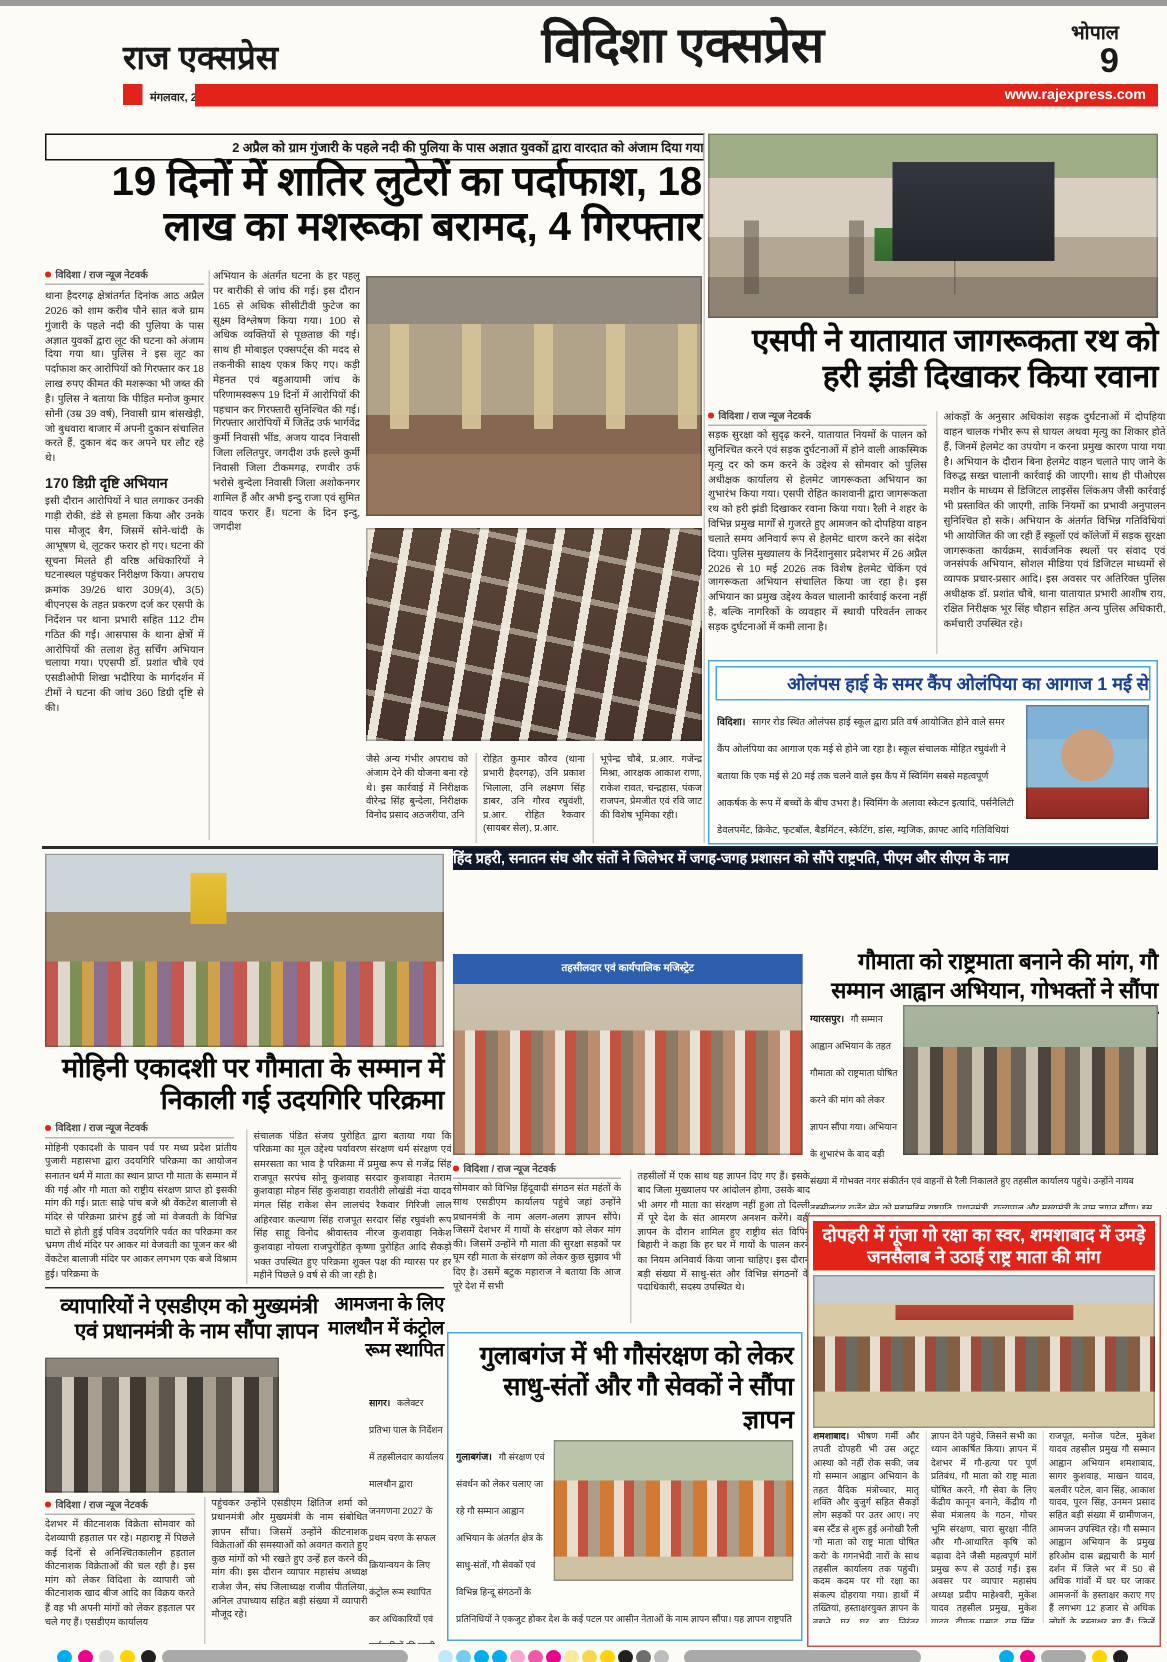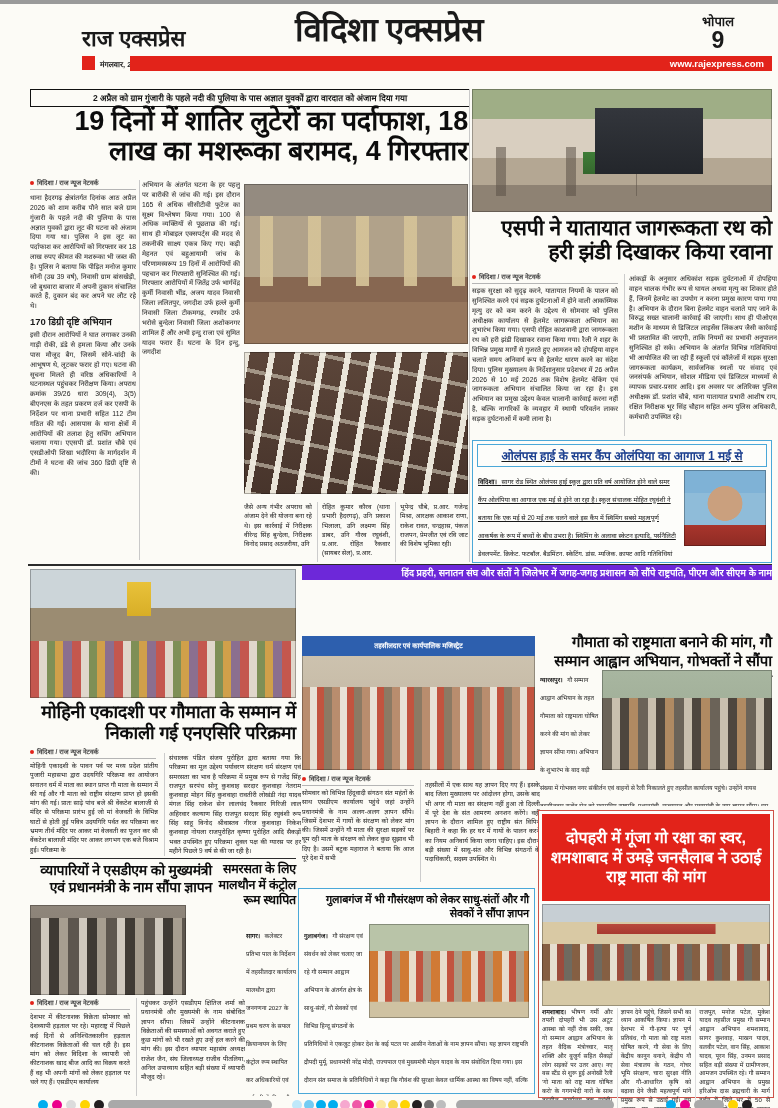--- a/index.html
+++ b/index.html
@@ -2,21 +2,21 @@
 <html><head>
 <meta charset="utf-8">
 <style>
   html,body{margin:0;padding:0;background:#9a9a9a;}
   .page{position:relative;width:778px;height:1108px;margin:4px auto;background:#fcfbf6;
         font-family:"Liberation Sans","DejaVu Sans",sans-serif;color:#1a1a1a;overflow:hidden;}
   .abs{position:absolute;}
   .hl{font-weight:800;color:#0c0c0c;letter-spacing:-0.2px;text-align:right;}
   .just{text-align:justify;text-justify:inter-word;}
   .ov{overflow:hidden;}
-  .ctr{text-align:center;}
+  .ctr{text-align:right;}
   .b6{font-size:6.8px;line-height:1.45;color:#232323;}
   .b62{font-size:6.4px;line-height:1.45;color:#232323;}
   .b60{font-size:6.1px;line-height:1.45;color:#232323;}
   .bl{display:flex;align-items:center;gap:3px;font-size:6.6px;font-weight:700;color:#444;
       border-bottom:1px solid #b5b5b5;padding-bottom:2px;}
   .bl i{width:4px;height:4px;border-radius:50%;background:#e2231a;flex:0 0 auto;}
   .dl{font-weight:700;}
   .ph{box-shadow:inset 0 0 0 1px rgba(0,0,0,.28);}
   
   .ph-police{background:
@@ -53,21 +53,21 @@
     linear-gradient(180deg,#c7cfd4 0 18%,#d9c9a4 18% 46%,#cdbd97 46% 62%,#d6c9a6 62% 100%);}
   .ph-man{background:
     linear-gradient(#a8352c,#8e2b24) 0 100%/100% 28% no-repeat,
     radial-gradient(circle at 50% 44%,#caa07e 0 29%,rgba(0,0,0,0) 30%),
     linear-gradient(180deg,#7fb2d6 0 30%,#8fbcd9 30% 100%);}
   .board{position:absolute;left:0;top:0;right:0;height:20px;background:#2d5fae;color:#fff;
          font-size:6.8px;font-weight:700;text-align:center;line-height:20px;}
   .box-blue{border:1.6px solid #4aa8d8;background:#fdfdfa;}
   .box-red{border:1.6px solid #cd5147;background:#fdfdfa;}
   .rbanner{background:#e2231a;color:#fff;font-weight:800;text-align:center;}
-  .obanner{background:#6d28d9;color:#fff;font-weight:800;text-align:right;}
+  .obanner{background:#0f172a;color:#fff;font-weight:800;text-align:left;}
   .vr{background:#c9c9c9;width:1px;}
   .hr{background:#2b2b2b;}
   .d{width:10px;height:10px;border-radius:50%;flex:0 0 auto;}
   .cap{height:10px;border-radius:5px;background:#a9a9a9;}
   .marks{display:flex;gap:4px;align-items:center;}
   .c1{background:#00aeef}.c2{background:#ec008c}.c3{background:#dcdcdc}.c4{background:#ffd400}.c5{background:#231f20}
   .f1{background:#bfe8fa}.f2{background:#74ccf3}.f3{background:#f6a8cf}.f4{background:#ef5aa7}
   .f5{background:#fce8a0}.f6{background:#f8d74e}.f7{background:#bdbdbd}.f8{background:#6e6e6e}
 </style>
 </head>
@@ -115,34 +115,34 @@
   <div class="abs hl" style="left:472px;top:212px;width:300px;font-size:21px;line-height:1.15;">एसपी ने यातायात जागरूकता रथ को हरी झंडी दिखाकर किया रवाना</div>
   <div class="abs" style="left:472px;top:268px;width:146px;">
     <div class="bl">
         <i></i>
       <span>विदिशा / राज न्यूज नेटवर्क</span>
       </div>
   </div>
   <div class="abs ov b6 just" style="left:472px;top:282px;width:146px;height:150px;">सड़क सुरक्षा को सुदृढ़ करने, यातायात नियमों के पालन को सुनिश्चित करने एवं सड़क दुर्घटनाओं में होने वाली आकस्मिक मृत्यु दर को कम करने के उद्देश्य से सोमवार को पुलिस अधीक्षक कार्यालय से हेलमेट जागरूकता अभियान का शुभारंभ किया गया। एसपी रोहित काशवानी द्वारा जागरूकता रथ को हरी झंडी दिखाकर रवाना किया गया। रैली ने शहर के विभिन्न प्रमुख मार्गों से गुजरते हुए आमजन को दोपहिया वाहन चलाते समय अनिवार्य रूप से हेलमेट धारण करने का संदेश दिया। पुलिस मुख्यालय के निर्देशानुसार प्रदेशभर में 26 अप्रैल 2026 से 10 मई 2026 तक विशेष हेलमेट चेकिंग एवं जागरूकता अभियान संचालित किया जा रहा है। इस अभियान का प्रमुख उद्देश्य केवल चालानी कार्रवाई करना नहीं है, बल्कि नागरिकों के व्यवहार में स्थायी परिवर्तन लाकर सड़क दुर्घटनाओं में कमी लाना है।</div>
   <div class="abs ov b6 just" style="left:624px;top:270px;width:148px;height:162px;border-left:1px solid #ccc;padding-left:4px;">आंकड़ों के अनुसार अधिकांश सड़क दुर्घटनाओं में दोपहिया वाहन चालक गंभीर रूप से घायल अथवा मृत्यु का शिकार होते हैं, जिनमें हेलमेट का उपयोग न करना प्रमुख कारण पाया गया है। अभियान के दौरान बिना हेलमेट वाहन चलाते पाए जाने के विरुद्ध सख्त चालानी कार्रवाई की जाएगी। साथ ही पीओएस मशीन के माध्यम से डिजिटल लाइसेंस लिंकअप जैसी कार्रवाई भी प्रस्तावित की जाएगी, ताकि नियमों का प्रभावी अनुपालन सुनिश्चित हो सके। अभियान के अंतर्गत विभिन्न गतिविधियां भी आयोजित की जा रही हैं स्कूलों एवं कॉलेजों में सड़क सुरक्षा जागरूकता कार्यक्रम, सार्वजनिक स्थलों पर संवाद एवं जनसंपर्क अभियान, सोशल मीडिया एवं डिजिटल माध्यमों से व्यापक प्रचार-प्रसार आदि। इस अवसर पर अतिरिक्त पुलिस अधीक्षक डॉ. प्रशांत चौबे, थाना यातायात प्रभारी आशीष राय, रक्षित निरीक्षक भूर सिंह चौहान सहित अन्य पुलिस अधिकारी, कर्मचारी उपस्थित रहे।</div>
 
-  <div class="abs box-blue ov" style="left:472px;top:436px;width:298px;height:121px;text-decoration:underline;">
+  <div class="abs box-blue ov" style="left:472px;top:436px;width:298px;height:121px;">
     <div class="ctr" style="margin:3px 4px;border:1px solid #4aa8d8;font-size:12px;font-weight:800;
          color:#1b3f8f;padding:2px 0;">ओलंपस हाई के समर कैंप ओलंपिया का आगाज 1 मई से</div>
     <div class="ov" style="margin:0 5px;height:86px;">
       <div class="ph ph-man" style="float:right;width:82px;height:76px;margin:0 0 2px 4px;"></div>
       <span class="dl" style="font-size:6.5px;">विदिशा।</span>
       <span class="b62 just" style="display:inline;">सागर रोड स्थित ओलंपस हाई स्कूल द्वारा प्रति वर्ष आयोजित होने वाले समर कैंप ओलंपिया का आगाज एक मई से होने जा रहा है। स्कूल संचालक मोहित रघुवंशी ने बताया कि एक मई से 20 मई तक चलने वाले इस कैंप में स्विमिंग सबसे महत्वपूर्ण आकर्षक के रूप में बच्चों के बीच उभरा है। स्विमिंग के अलावा स्केटन इत्यादि, पर्सनैलिटी डेवलपमेंट, क्रिकेट, फुटबॉल, बैडमिंटन, स्केटिंग, डांस, म्यूजिक, क्राफ्ट आदि गतिविधियां भी बच्चों को सिखाई जाएंगी। कैम्प में किसी भी स्कूल के छह वर्ष से 16 वर्ष की आयु के बच्चे शामिल हो सकते हैं 29 अप्रैल तक रजिस्ट्रेशन किए जा रहे हैं। फॉर्म स्कूल कैंपस सागर रोड के अलावा आरटीओ ऑफिस के सामने स्थित लिटिल ओलंपियस स्कूल, शेखर नगर पर भी उपलब्ध हैं।</span>
     </div>
   </div>
 
   <div class="abs hr" style="left:28px;top:560px;width:744px;height:1.5px;"></div>
 
   <div class="abs ph ph-mohini" style="left:30px;top:565px;width:266px;height:129px;"></div>
-  <div class="abs hl" style="left:30px;top:698px;width:266px;font-size:18px;line-height:1.14;">मोहिनी एकादशी पर गौमाता के सम्मान में निकाली गई एनएसिरि परिक्रमा</div>
+  <div class="abs hl" style="left:30px;top:698px;width:266px;font-size:18px;line-height:1.14;">मोहिनी एकादशी पर गौमाता के सम्मान में निकाली गई उदयगिरि परिक्रमा</div>
   <div class="abs" style="left:30px;top:743px;width:126px;">
     <div class="bl">
         <i></i>
       <span>विदिशा / राज न्यूज नेटवर्क</span>
       </div>
   </div>
   <div class="abs ov b62 just" style="left:30px;top:757px;width:128px;height:95px;">मोहिनी एकादशी के पावन पर्व पर मध्य प्रदेश प्रांतीय पुजारी महासभा द्वारा उदयगिरि परिक्रमा का आयोजन सनातन धर्म में माता का स्थान प्राप्त गौ माता के सम्मान में की गई और गौ माता को राष्ट्रीय संरक्षण प्राप्त हो इसकी मांग की गई। प्रातः साढ़े पांच बजे श्री वेंकटेश बालाजी से मंदिर से परिक्रमा प्रारंभ हुई जो मां वेजवती के विभिन्न घाटों से होती हुई पवित्र उदयगिरि पर्वत का परिक्रमा कर भ्रमण तीर्थ मंदिर पर आकर मां वेजवती का पूजन कर श्री वेंकटेश बालाजी मंदिर पर आकर लगभग एक बजे विश्राम हुई। परिक्रमा के</div>
   <div class="abs ov b62 just" style="left:164px;top:749px;width:132px;height:103px;border-left:1px solid #ccc;padding-left:4px;">संचालक पंडित संजय पुरोहित द्वारा बताया गया कि परिक्रमा का मूल उद्देश्य पर्यावरण संरक्षण धर्म संरक्षण एवं समरसता का भाव है परिक्रमा में प्रमुख रूप से गजेंद्र सिंह राजपूत सरपंच सोनू कुशवाह सरदार कुशवाहा नेतराम कुशवाहा मोहन सिंह कुशवाहा रावतीरी लोखंडी नंदा यादव मंगल सिंह राकेश सेन लालचंद रैकवार गिरिजी लाल अहिरवार कल्याण सिंह राजपूत सरदार सिंह रघुवंशी रूप सिंह साहू विनोद श्रीवास्तव नीरज कुशवाहा निकेश कुशवाहा नोयला राजपुरोहित कृष्णा पुरोहित आदि सैकड़ों भक्त उपस्थित हुए परिक्रमा शुक्ल पक्ष की ग्यारस पर हर महीने पिछले 9 वर्ष से की जा रही है।</div>
   <div class="abs hr" style="left:30px;top:854px;width:266px;height:1px;"></div>
 
@@ -161,53 +161,53 @@
   <div class="abs ov b62 just" style="left:420px;top:776px;width:115px;height:102px;border-left:1px solid #ccc;padding-left:4px;">तहसीलों में एक साथ यह ज्ञापन दिए गए हैं। इसके बाद जिला मुख्यालय पर आंदोलन होगा, उसके बाद भी अगर गौ माता का संरक्षण नहीं हुआ तो दिल्ली में पूरे देश के संत आमरण अनशन करेंगे। वहीं ज्ञापन के दौरान शामिल हुए राष्ट्रीय संत विपिन बिहारी ने कहा कि हर घर में गायों के पालन करने का नियम अनिवार्य किया जाना चाहिए। इस दौरान बड़ी संख्या में साधु-संत और विभिन्न संगठनों के पदाधिकारी, सदस्य उपस्थित थे।</div>
 
   <div class="abs hl" style="left:540px;top:628px;width:232px;font-size:15px;line-height:1.28;">गौमाता को राष्ट्रमाता बनाने की मांग, गौ सम्मान आह्वान अभियान, गोभक्तों ने सौंपा ज्ञापन</div>
   <div class="abs ov" style="left:540px;top:664px;width:232px;height:138px;">
     <div class="ph ph-gyaras" style="float:right;width:170px;height:100px;margin:2px 0 2px 3px;"></div>
     <span class="dl" style="font-size:6.4px;">ग्यारसपुर।</span>
     <span class="b60 just" style="display:inline;">गौ सम्मान आह्वान अभियान के तहत गौमाता को राष्ट्रमाता घोषित करने की मांग को लेकर ज्ञापन सौंपा गया। अभियान के शुभारंभ के बाद बड़ी संख्या में गोभक्त नगर संकीर्तन एवं वाहनों से रैली निकालते हुए तहसील कार्यालय पहुंचे। उन्होंने नायब तहसीलदार राजेंद्र सेन को महामहिम राष्ट्रपति, प्रधानमंत्री, राज्यपाल और मुख्यमंत्री के नाम ज्ञापन सौंपा। इस ज्ञापन में गौमाता को सनातन संस्कृति में राष्ट्रमाता का दर्जा दिए जाने की मांग की गई। कहा कि गौ सेवा केवल धार्मिक कार्य नहीं, बल्कि कृषि और अर्थव्यवस्था का मूल आधार है। अभियान के तहत लोगों ने गौशालाओं में सहयोग करने, गौ उत्पादों का उपयोग करने और प्रदेश भर में बदहाल रोटी गाय के लिए निकालने का आह्वान किया गया। ज्ञापन सौंपने वालों में संत समाज, विभिन्न धार्मिक संगठनों के पदाधिकारी एवं बड़ी संख्या में गणमान्य नागरिक बंधु उपस्थित रहे।</span>
   </div>
 
   <div class="abs box-red" style="left:538px;top:806px;width:234px;height:286px;padding:0;">
-    <div class="rbanner" style="margin:3px;font-size:16px;line-height:1.22;padding:14px 1px;">दोपहरी में गूंजा गो रक्षा का स्वर, शमशाबाद में उमड़े जनसैलाब ने उठाई राष्ट्र माता की मांग</div>
+    <div class="rbanner" style="margin:3px;font-size:12px;line-height:1.22;padding:2px 1px;">दोपहरी में गूंजा गो रक्षा का स्वर, शमशाबाद में उमड़े जनसैलाब ने उठाई राष्ट्र माता की मांग</div>
     <div class="ph ph-sham" style="margin:2px 3px;height:102px;"></div>
     <div style="display:flex;gap:4px;margin:2px 3px;height:128px;">
       <div class="b60 just ov" style="flex:1;">
         <span class="dl">शमशाबाद।</span>
         <span>भीषण गर्मी और तपती दोपहरी भी उस अटूट आस्था को नहीं रोक सकी, जब गो सम्मान आह्वान अभियान के तहत वैदिक मंत्रोच्चार, मातृ शक्ति और बुजुर्ग सहित सैकड़ों लोग सड़कों पर उतर आए। नए बस स्टैंड से शुरू हुई अनोखी रैली 'गो माता को राष्ट्र माता घोषित करो' के गगनभेदी नारों के साथ तहसील कार्यालय तक पहुंची। कदम कदम पर गो रक्षा का संकल्प दोहराया गया। हाथों में तख्तियां, हस्ताक्षरयुक्त ज्ञापन के बहाने घर घर हुए निरंतर जनसंपर्क का असर साफ दिखा। महिला, पुरुष भीषण गर्मी में पैदल चलकर अभियान का हिस्सा बने, जिसमें एक अलग ही ऊर्जा थी। मिनी तहसील कार्यालय पहुंचकर सभी ने मिलकर प्रधानमंत्री, राज्यपाल और मुख्यमंत्री के नाम 12 हजार लोगों के हस्ताक्षरों सहित ज्ञापन सौंपा। एक गो-भक्त ने अनूठा उत्साह देश करती हुई दिखी।</span>
       </div>
       <div class="b60 just ov" style="flex:1;border-left:1px solid #ddd;padding-left:3px;">ज्ञापन देने पहुंचे, जिसने सभी का ध्यान आकर्षित किया। ज्ञापन में देशभर में गौ-हत्या पर पूर्ण प्रतिबंध, गौ माता को राष्ट्र माता घोषित करने, गौ सेवा के लिए केंद्रीय कानून बनाने, केंद्रीय गौ सेवा मंत्रालय के गठन, गोचर भूमि संरक्षण, चारा सुरक्षा नीति और गौ-आधारित कृषि को बढ़ावा देने जैसी महत्वपूर्ण मांगें प्रमुख रूप से उठाई गईं। इस अवसर पर व्यापार महासंघ अध्यक्ष प्रदीप माहेश्वरी, मुकेश यादव तहसील प्रमुख, मुकेश यादव, दीपक प्रसाद, राम सिंह, हेमंत मेहर, अभिषेक यादव, मनोज विश्वकर्मा, रितिक प्रजापति, कमल सिंह</div>
       <div class="b60 just ov" style="flex:1;border-left:1px solid #ddd;padding-left:3px;">राजपूत, मनोज पटेल, मुकेश यादव तहसील प्रमुख गौ सम्मान आह्वान अभियान शमशाबाद, सागर कुशवाह, माखन यादव, बलवीर पटेल, वान सिंह, आकाश यादव, पूरन सिंह, उनमन प्रसाद सहित बड़ी संख्या में ग्रामीणजन, आमजन उपस्थित रहे। गौ सम्मान आह्वान अभियान के प्रमुख हरिओम दास ब्रह्मचारी के मार्ग दर्शन में जिले भर में 50 से अधिक गांवों में घर घर जाकर आमजनों के हस्ताक्षर कराए गए हैं लगभग 12 हजार से अधिक लोगों के हस्ताक्षर हुए हैं। जिन्हें आज ज्ञापन के रूप में सौंपा गया है।</div>
     </div>
   </div>
 
   <div class="abs box-blue ov" style="left:298px;top:884px;width:237px;height:206px;padding:4px 5px;box-sizing:border-box;">
-    <div class="hl" style="font-size:11px;line-height:1.25;">गुलाबगंज में भी गौसंरक्षण को लेकर साधु-संतों और गौ सेवकों ने सौंपा ज्ञापन</div>
+    <div class="hl" style="font-size:17px;line-height:1.25;">गुलाबगंज में भी गौसंरक्षण को लेकर साधु-संतों और गौ सेवकों ने सौंपा ज्ञापन</div>
     <div class="ov" style="margin-top:3px;height:160px;">
       <div class="ph ph-gulab" style="float:right;width:160px;height:94px;margin:0 0 2px 4px;"></div>
       <span class="dl" style="font-size:6.4px;">गुलाबगंज।</span>
       <span class="b60 just" style="display:inline;">गौ संरक्षण एवं संवर्धन को लेकर चलाए जा रहे गौ सम्मान आह्वान अभियान के अंतर्गत क्षेत्र के साधु-संतों, गौ सेवकों एवं विभिन्न हिन्दू संगठनों के प्रतिनिधियों ने एकजुट होकर देश के कई पटल पर आसीन नेताओं के नाम ज्ञापन सौंपा। यह ज्ञापन राष्ट्रपति द्रौपदी मुर्मू, प्रधानमंत्री नरेंद्र मोदी, राज्यपाल एवं मुख्यमंत्री मोहन यादव के नाम संबोधित दिया गया। इस दौरान संत समाज के प्रतिनिधियों ने कहा कि गौवंश की सुरक्षा केवल धार्मिक आस्था का विषय नहीं, बल्कि ग्रामीण अर्थव्यवस्था और पर्यावरण संरक्षण से भी जुड़ा हुआ है। गौ सेवकों ने बताया कि वर्तमान में कई स्थानों पर गौशालाओं की स्थिति दयनीय है, जिनके सुधार के लिए शासन-प्रशासन को गंभीरता से पहल करनी चाहिए। ज्ञापन सौंपते समय साधु-संतों, गौ सेवकों एवं विभिन्न हिन्दू संगठनों के पदाधिकारियों की उल्लेखनीय उपस्थिति रही। सभी ने एक स्वर में गौ संरक्षण के लिए जनजागरण अभियान को और तेज करने का संकल्प लिया।</span>
     </div>
   </div>
 
   <div class="abs hl" style="left:30px;top:858px;width:182px;font-size:14px;line-height:1.2;">व्यापारियों ने एसडीएम को मुख्यमंत्री एवं प्रधानमंत्री के नाम सौंपा ज्ञापन</div>
   <div class="abs ph ph-traders" style="left:30px;top:901px;width:156px;height:90px;"></div>
   <div class="abs" style="left:30px;top:994px;width:100px;">
     <div class="bl">
         <i></i>
       <span>विदिशा / राज न्यूज नेटवर्क</span>
       </div>
   </div>
   <div class="abs ov b62 just" style="left:30px;top:1008px;width:100px;height:84px;">देशभर में कीटनाशक विक्रेता सोमवार को देशव्यापी हड़ताल पर रहे। महाराष्ट्र में पिछले कई दिनों से अनिश्चितकालीन हड़ताल कीटनाशक विक्रेताओं की चल रही है। इस मांग को लेकर विदिशा के व्यापारी जो कीटनाशक खाद बीज आदि का विक्रय करते हैं वह भी अपनी मांगों को लेकर हड़ताल पर चले गए हैं। एसडीएम कार्यालय</div>
   <div class="abs ov b62 just" style="left:136px;top:994px;width:104px;height:98px;border-left:1px solid #ccc;padding-left:4px;">पहुंचकर उन्होंने एसडीएम क्षितिज शर्मा को प्रधानमंत्री और मुख्यमंत्री के नाम संबोधित ज्ञापन सौंपा। जिसमें उन्होंने कीटनाशक विक्रेताओं की समस्याओं को अवगत कराते हुए कुछ मांगों को भी रखते हुए उन्हें हल करने की मांग की। इस दौरान व्यापार महासंघ अध्यक्ष राजेश जैन, संघ जिलाध्यक्ष राजीव पीतलिया, अनिल उपाध्याय सहित बड़ी संख्या में व्यापारी मौजूद रहे।</div>
 
-  <div class="abs hl" style="left:216px;top:858px;width:80px;font-size:12.5px;line-height:1.25;">समरसता के लिए मालथौन में कंट्रोल रूम स्थापित</div>
+  <div class="abs hl" style="left:216px;top:858px;width:80px;font-size:12.5px;line-height:1.25;">आमजना के लिए मालथौन में कंट्रोल रूम स्थापित</div>
   <div class="abs ov" style="left:246px;top:920px;width:50px;height:172px;">
     <span class="dl" style="font-size:6.2px;">सागर।</span>
     <span class="b60 just" style="display:inline;">कलेक्टर प्रतिभा पाल के निर्देशन में तहसीलदार कार्यालय मालथौन द्वारा जनगणना 2027 के प्रथम चरण के सफल क्रियान्वयन के लिए कंट्रोल रूम स्थापित कर अधिकारियों एवं कर्मचारियों की ड्यूटी निर्धारित कर दी गई है। यह कार्य 1 मई से 30 मई तक संचालित होगा। आदेश के अनुसार कंट्रोल रूम का संचालन कार्यालय मालथौन की निर्वाचन शाखा से प्रतिदिन सुबह 10 बजे से शाम 6 बजे तक किया जाएगा। जनगणना कार्य के लिए नियुक्त अधिकारी कर्मचारियों को नोडल अधिकारी के निर्देशन में कार्य करना होगा। तहसीलदार द्वारा निर्देशित किया गया कि संबंधित अधिकारी, कर्मचारी सौंपे गए दायित्वों का निर्वहन समयबद्ध तरीके से सुनिश्चित करें।</span>
   </div>
 
   <div class="abs marks" style="left:38px;top:1096px;">
     <div class="d c1"></div>
       <div class="d c2"></div>
       <div class="d c3"></div>
       <div class="d c4"></div>

